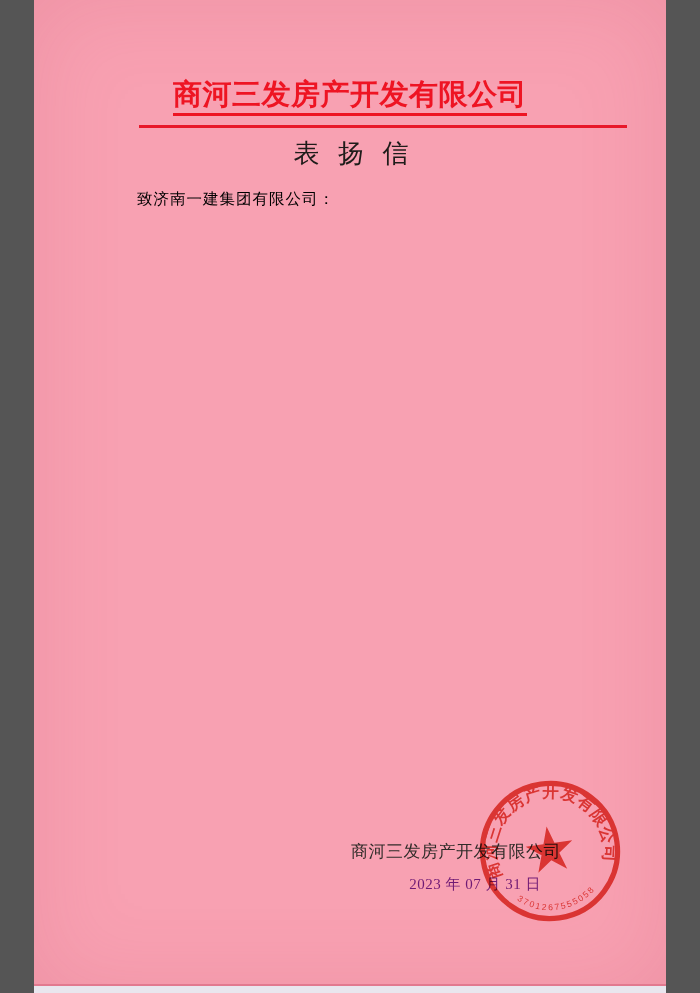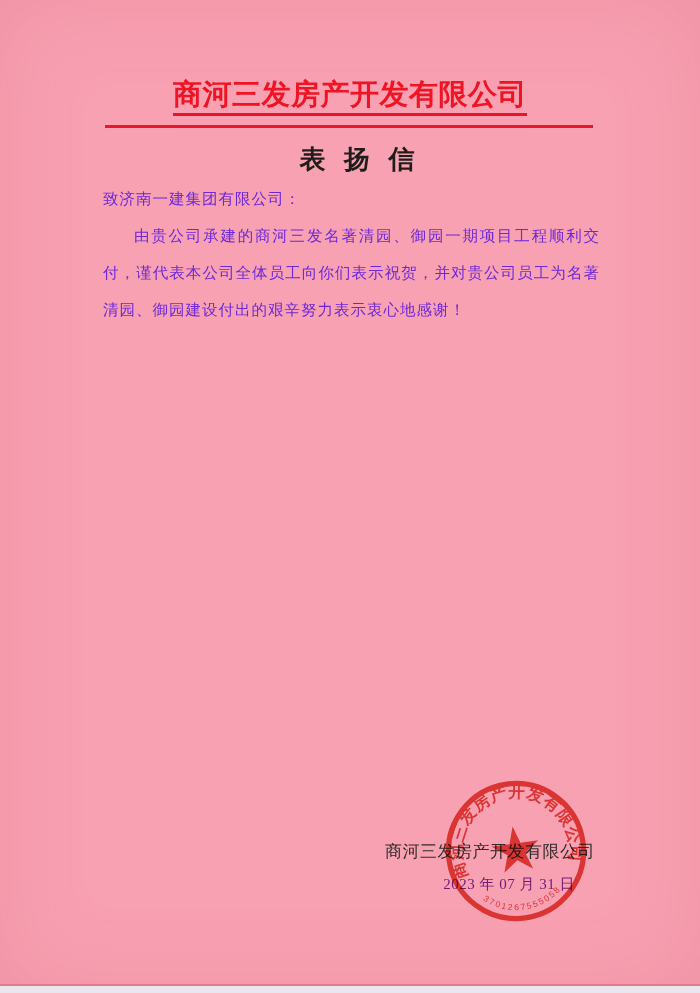--- a/index.html
+++ b/index.html
@@ -1,18 +1,18 @@
 <!DOCTYPE html>
 <html><head>
 <meta charset="utf-8">
 <style>
   html, body { margin: 0; padding: 0; background: #555; }
   .page {
     position: relative;
-    width: 700px;
+    width: 632px;
     height: 993px;
     margin: 0 auto;
     background-color: #f8a1b2;
     box-shadow: inset 0 0 90px rgba(190, 70, 95, 0.16);
     overflow: hidden;
     font-family: "Liberation Serif", "DejaVu Serif", serif;
   }
   .company-title {
     position: absolute;
     top: 76px;
@@ -37,37 +37,37 @@
     left: 105px;
     width: 488px;
     height: 3px;
     background: #e8182a;
   }
   .letter-title {
     position: absolute;
     top: 134px;
     left: 0;
     width: 100%;
-    margin: 10px;
+    margin: 4px;
     text-align: center;
     font-size: 26px;
-    font-weight: bold;
+    font-weight: normal;
     color: #1f1c1a;
     letter-spacing: 6px;
     line-height: 32px;
   }
   .letter-body {
     position: absolute;
     top: 180px;
     left: 103px;
     width: 497px;
     font-size: 15.5px;
     letter-spacing: 1px;
     line-height: 37px;
-    color: #6d28d9;
+    color: #000000;
   }
   .letter-body p {
     margin: 0;
     text-align: justify;
     word-break: break-all;
   }
   .letter-body p.indent { text-indent: 2em; }
   .signature-company {
     position: absolute;
     top: 840px;
@@ -117,21 +117,20 @@
   <h1 class="company-title">
     <span class="underlined">商河三发房产开发有限公司</span>
   </h1>
 
   <div class="divider-rule"></div>
 
   <h2 class="letter-title">表 扬 信</h2>
 
   <div class="letter-body">
     <p class="salutation">致济南一建集团有限公司：</p>
-    <p class="indent">由贵公司承建的商河三发名著清园、御园一期项目工程顺利交付，谨代表本公司全体员工向你们表示祝贺，并对贵公司员工为名著清园、御园建设付出的艰辛努力表示衷心地感谢！</p>
   </div>
 
   <div class="signature-company">商河三发房产开发有限公司</div>
   <div class="signature-date">2023 年 07 月 31 日</div>
 
   <div class="company-seal">
     <svg viewBox="0 0 200 200">
       <defs>
         <path id="sealArcTop" d="M 32.3 124.6 A 72 72 0 1 1 167.7 124.6" fill="none"></path>
         <path id="sealArcBottom" d="M 35.3 145.3 A 79 79 0 0 0 164.7 145.3" fill="none"></path>

